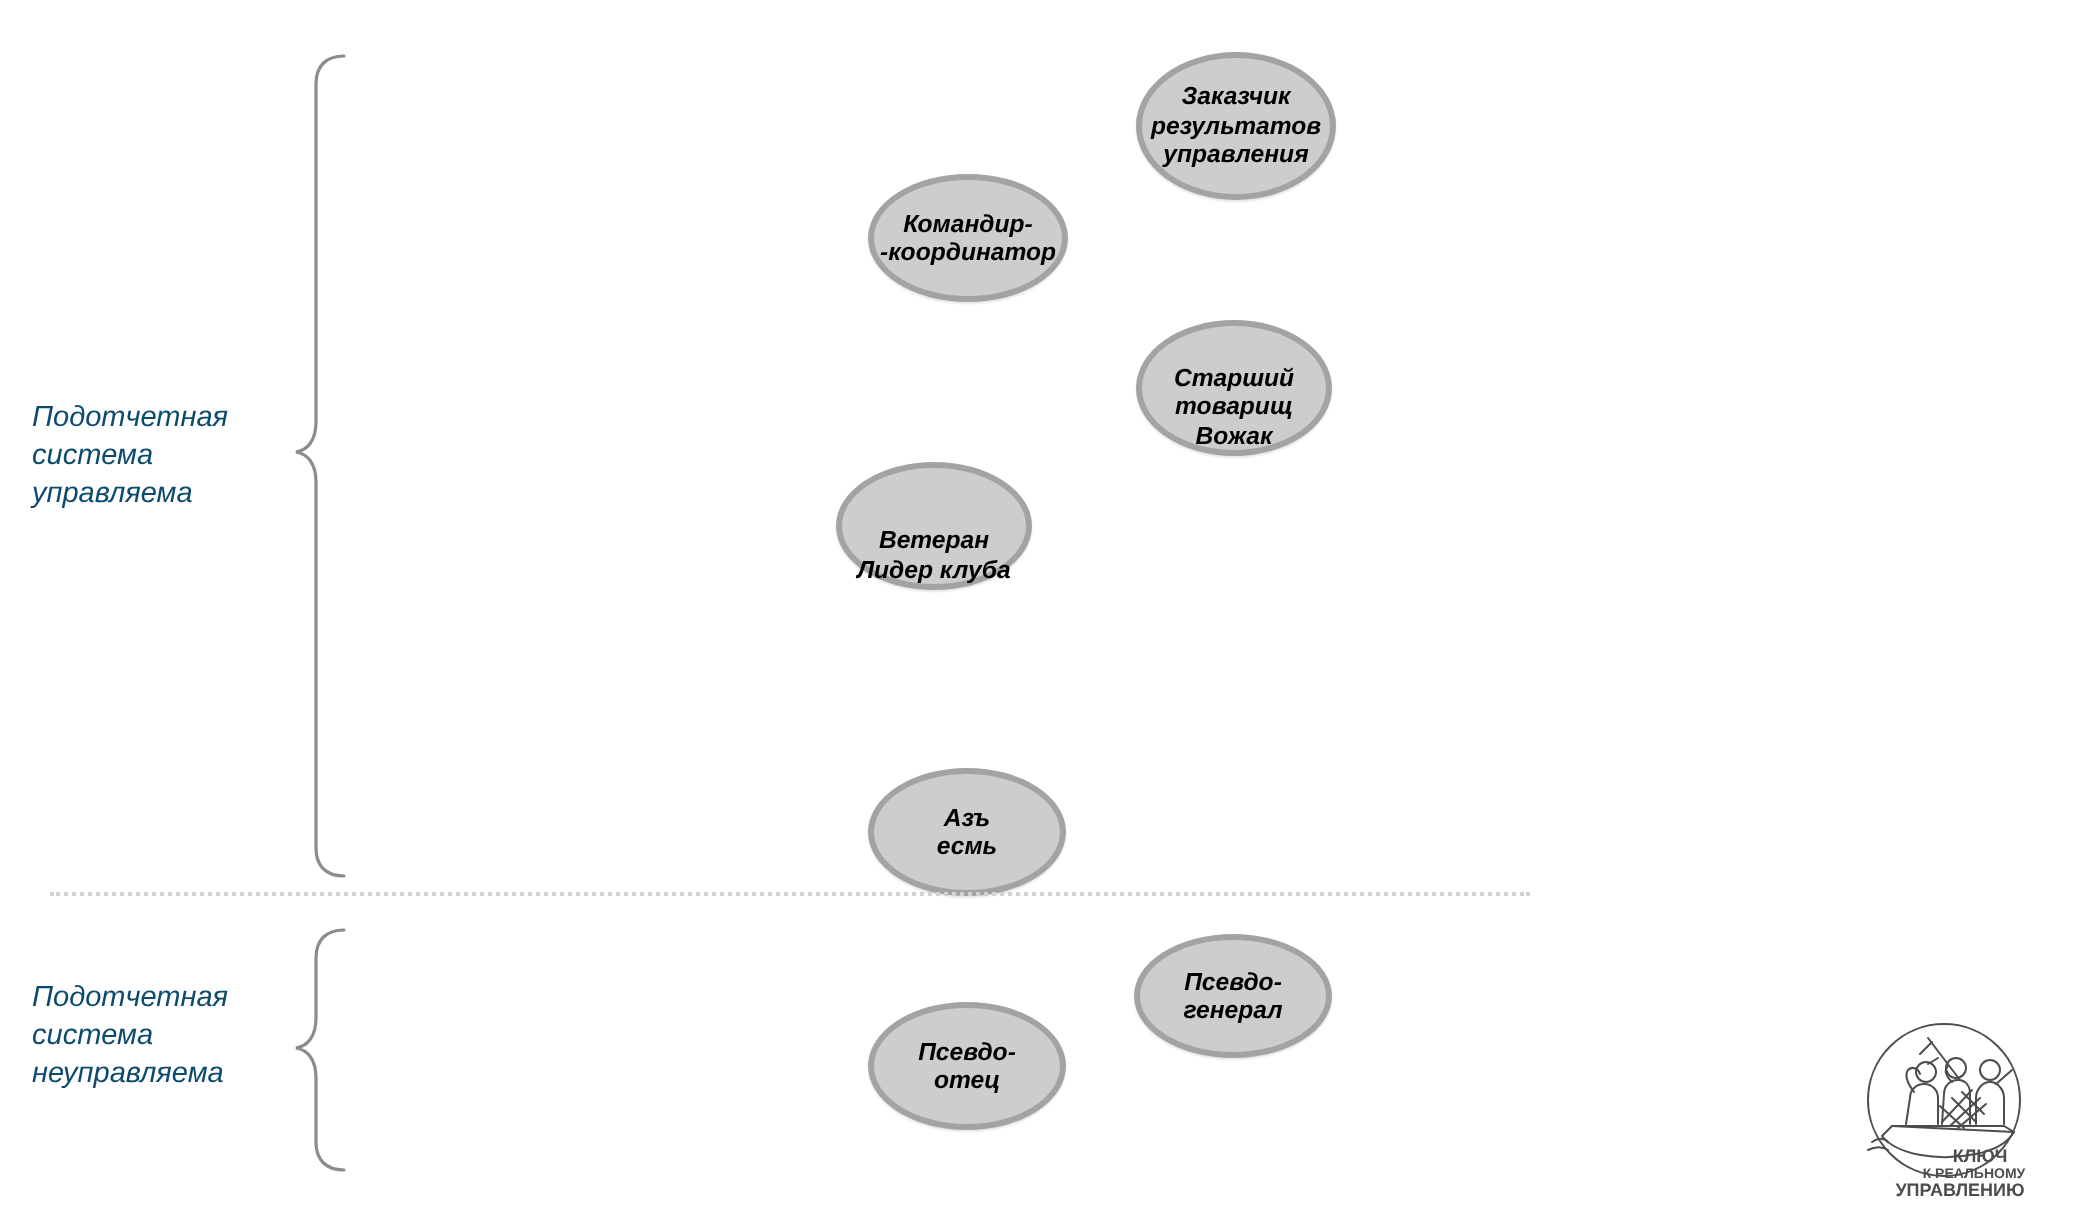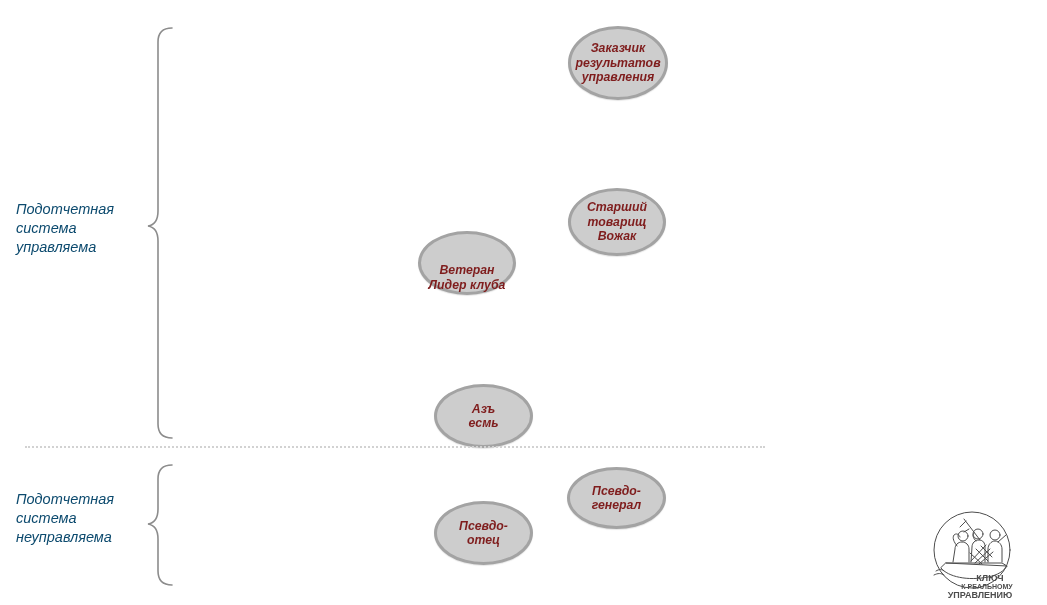--- a/index.html
+++ b/index.html
@@ -56,21 +56,21 @@
   .node {
     position: absolute;
     box-sizing: border-box;
     background: #cdcdcd;
     border: 3px solid #a3a3a3;
     border-radius: 50%;
     display: flex;
     align-items: center;
     justify-content: center;
     text-align: center;
-    color: #7f1d1d;
+    color: #000000;
     font-weight: bold;
     font-style: italic;
     font-size: 12.3px;
     line-height: 14.5px;
     white-space: pre-line;
     font-family: "Liberation Sans", "DejaVu Sans", sans-serif;
     box-shadow: 0 1px 1px rgba(0,0,0,0.10);
   }
   .node span { display: block; padding: 0 4px; }
 
@@ -99,22 +99,26 @@
       <path d="M26,2 C17,2 12,7 12,16 L12,185 C12,194 8,199 2,200 C8,201 12,206 12,215 L12,398 C12,407 17,412 26,412" stroke="#8c8c8c" stroke-width="1.6" stroke-linecap="round" fill="none"></path>
     </svg>
   </div>
 
   <div class="node" id="node-zakazchik" style="left:568px; top:26px; width:100px; height:74px;">
     <span>Заказчик
 результатов
 управления</span>
   </div>
 
+  <div class="node" id="node-komandir" style="left:434px; top:87px; width:100px; height:64px;">
+    <span>Командир-
+-координатор</span>
+  </div>
 
-  <div class="node" id="node-starshiy" style="left:568px; top:188px; width:98px; height:68px;">
+  <div class="node" id="node-starshiy" style="left:568px; top:160px; width:98px; height:68px;align-items:flex-end;">
     <span>Старший
 товарищ
 Вожак</span>
   </div>
 
   <div class="node" id="node-veteran" style="left:418px; top:231px; width:98px; height:64px;align-items:flex-end;">
     <span>Ветеран
 Лидер клуба</span>
   </div>
 

